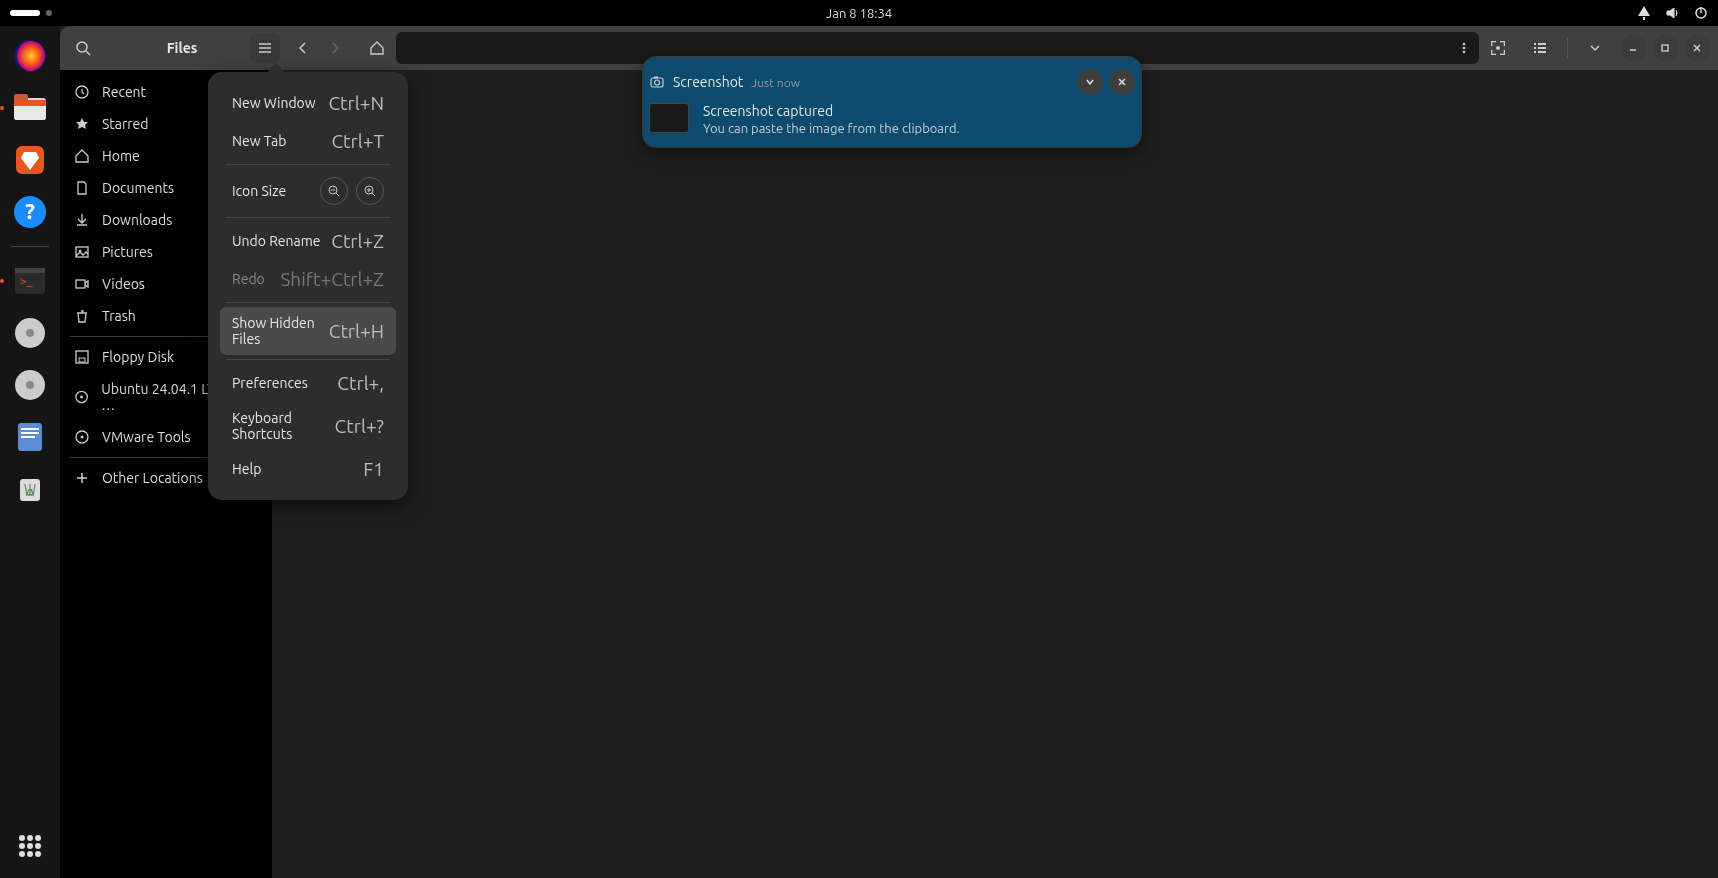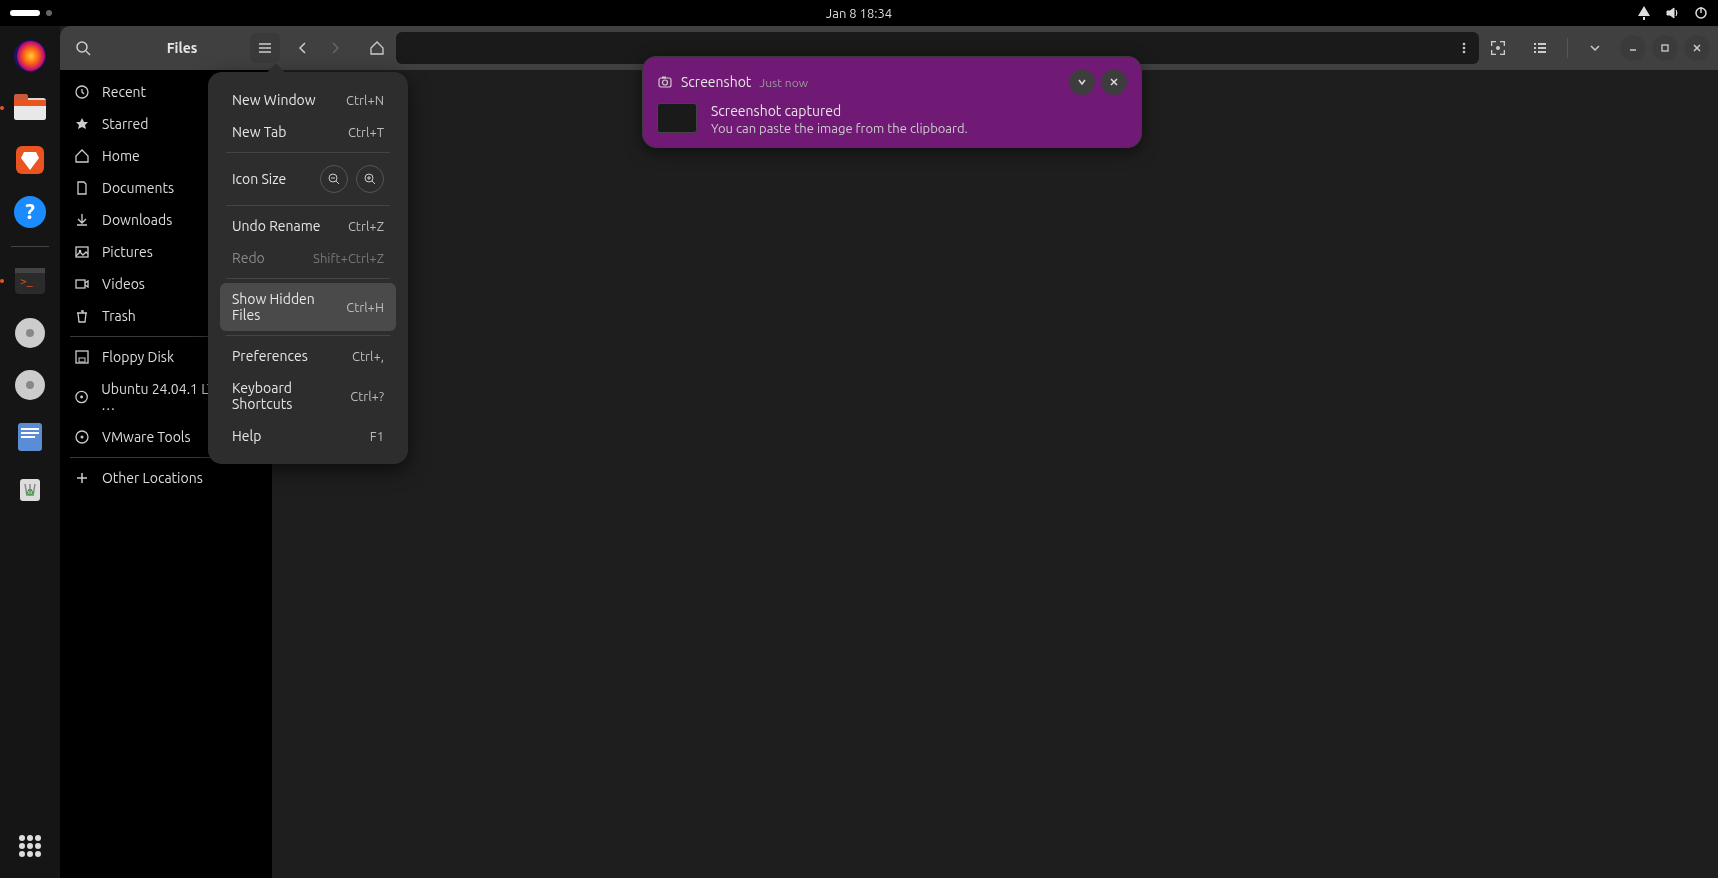--- a/index.html
+++ b/index.html
@@ -51,31 +51,31 @@
 .sb-eject { margin-left:auto; color:#bbb; }
 
 
 .content { position:absolute; left:212px; right:0; top:44px; bottom:0; background:#1e1e1e; }
 
 
 .popover { position:absolute; top:72px; left:208px; width:200px; background:#2d2d2d; border-radius:14px; box-shadow: 0 6px 20px rgba(0,0,0,0.6); padding:12px; z-index:50; }
 .popover::before { content:""; position:absolute; top:-6px; left:62px; width:12px; height:12px; background:#2d2d2d; transform:rotate(45deg); }
 .menu-item { display:flex; align-items:center; justify-content:space-between; padding:8px 12px; font-size:14px; border-radius:6px; color:#e6e6e6; }
 .menu-item.hovered { background:#4a4a4a; }
-.menu-item .shortcut { color:#bbb; font-size:13px; }
+.menu-item .shortcut { color:#bbb; font-size:19px; }
 .menu-item.disabled { color:#888; }
 .menu-item.disabled .shortcut { color:#777; }
 .menu-sep { height:1px; background:#444; margin:4px 6px; }
 .icon-size-row { display:flex; align-items:center; justify-content:space-between; padding:8px 12px; }
 .icon-size-row .label { font-size:14px; }
 .icon-size-row .zoom-btn { width:28px; height:28px; border-radius:50%; border:1px solid #555; display:flex; align-items:center; justify-content:center; color:#ccc; }
 .icon-size-row .zoom-group { display:flex; gap:8px; }
 
 
-.notif { position:absolute; top:56px; left: 642px; width:500px; background:#701a75; border:1px solid #3a3a3a; border-radius:14px; padding:12px 14px; z-index:60; box-shadow:0 4px 16px rgba(0,0,0,0.5); }
+.notif { position:absolute; top:56px; left: 642px; width:500px; background:#0c4a6e; border:1px solid #3a3a3a; border-radius:14px; padding:12px 6px; z-index:60; box-shadow:0 4px 16px rgba(0,0,0,0.5); }
 .notif-head { display:flex; align-items:center; gap:8px; }
 .notif-title { font-size:14px; color:#e6e6e6; }
 .notif-time { font-size:12px; color:#999; }
 .notif-actions { margin-left:auto; display:flex; gap:6px; }
 .notif-actions .na { width:26px; height:26px; border-radius:50%; background:#3d3d3d; display:flex; align-items:center; justify-content:center; color:#ddd; }
 .notif-body { display:flex; gap:14px; margin-top:8px; }
 .notif-thumb { width:40px; height:30px; background:#1a1a1a; border:1px solid #444; border-radius:3px; }
 .notif-text { font-size:14px; color:#e6e6e6; }
 .notif-sub { font-size:13px; color:#ccc; margin-top:2px; }
 

